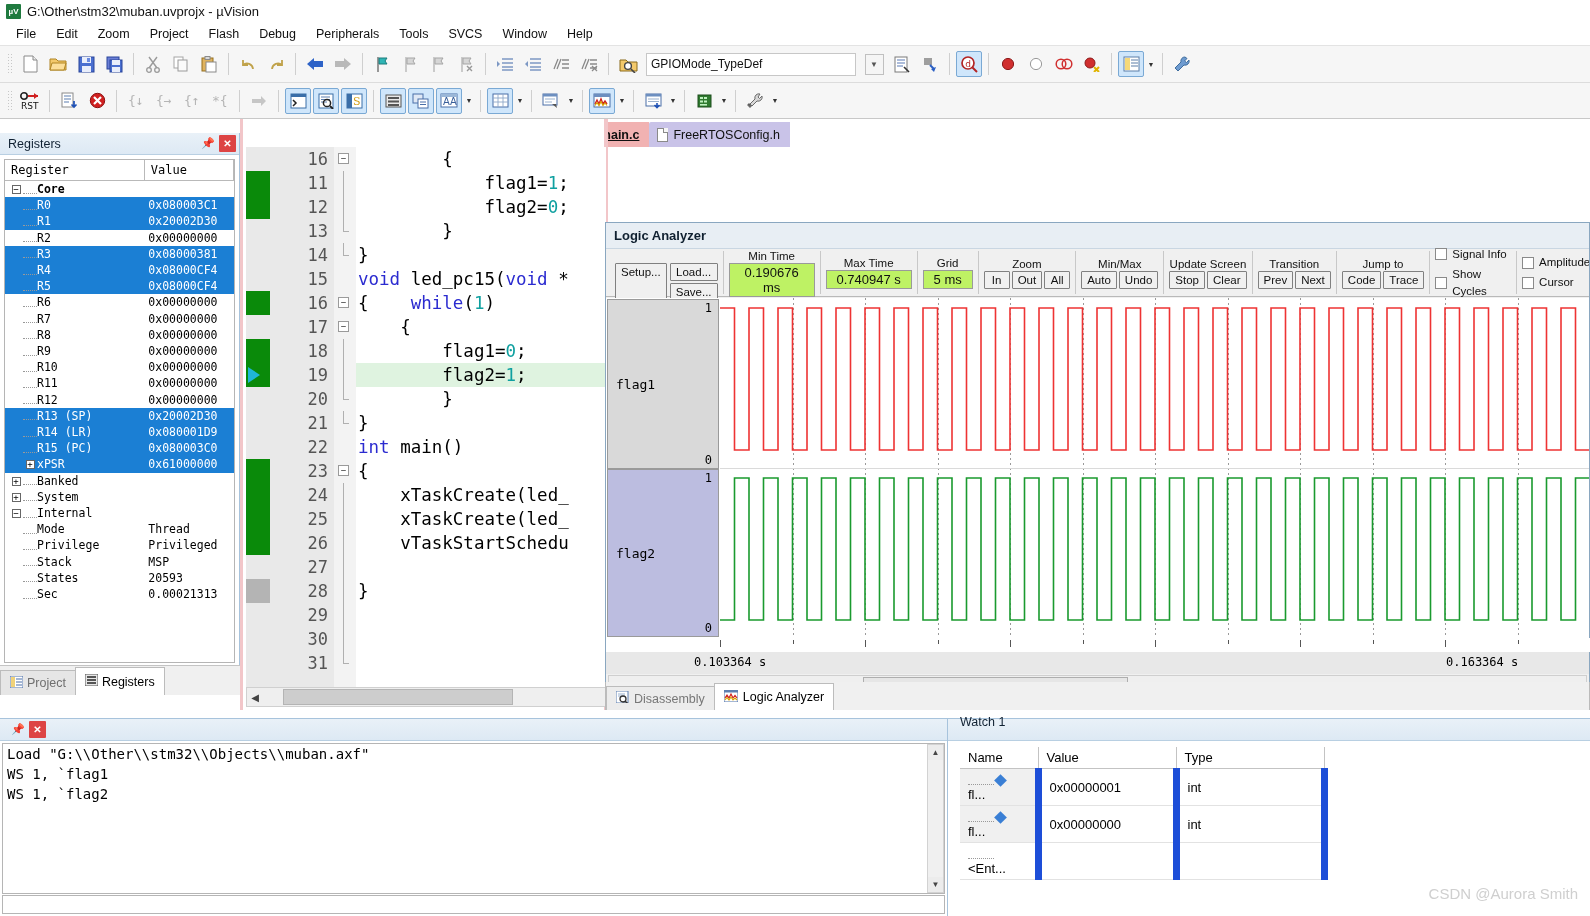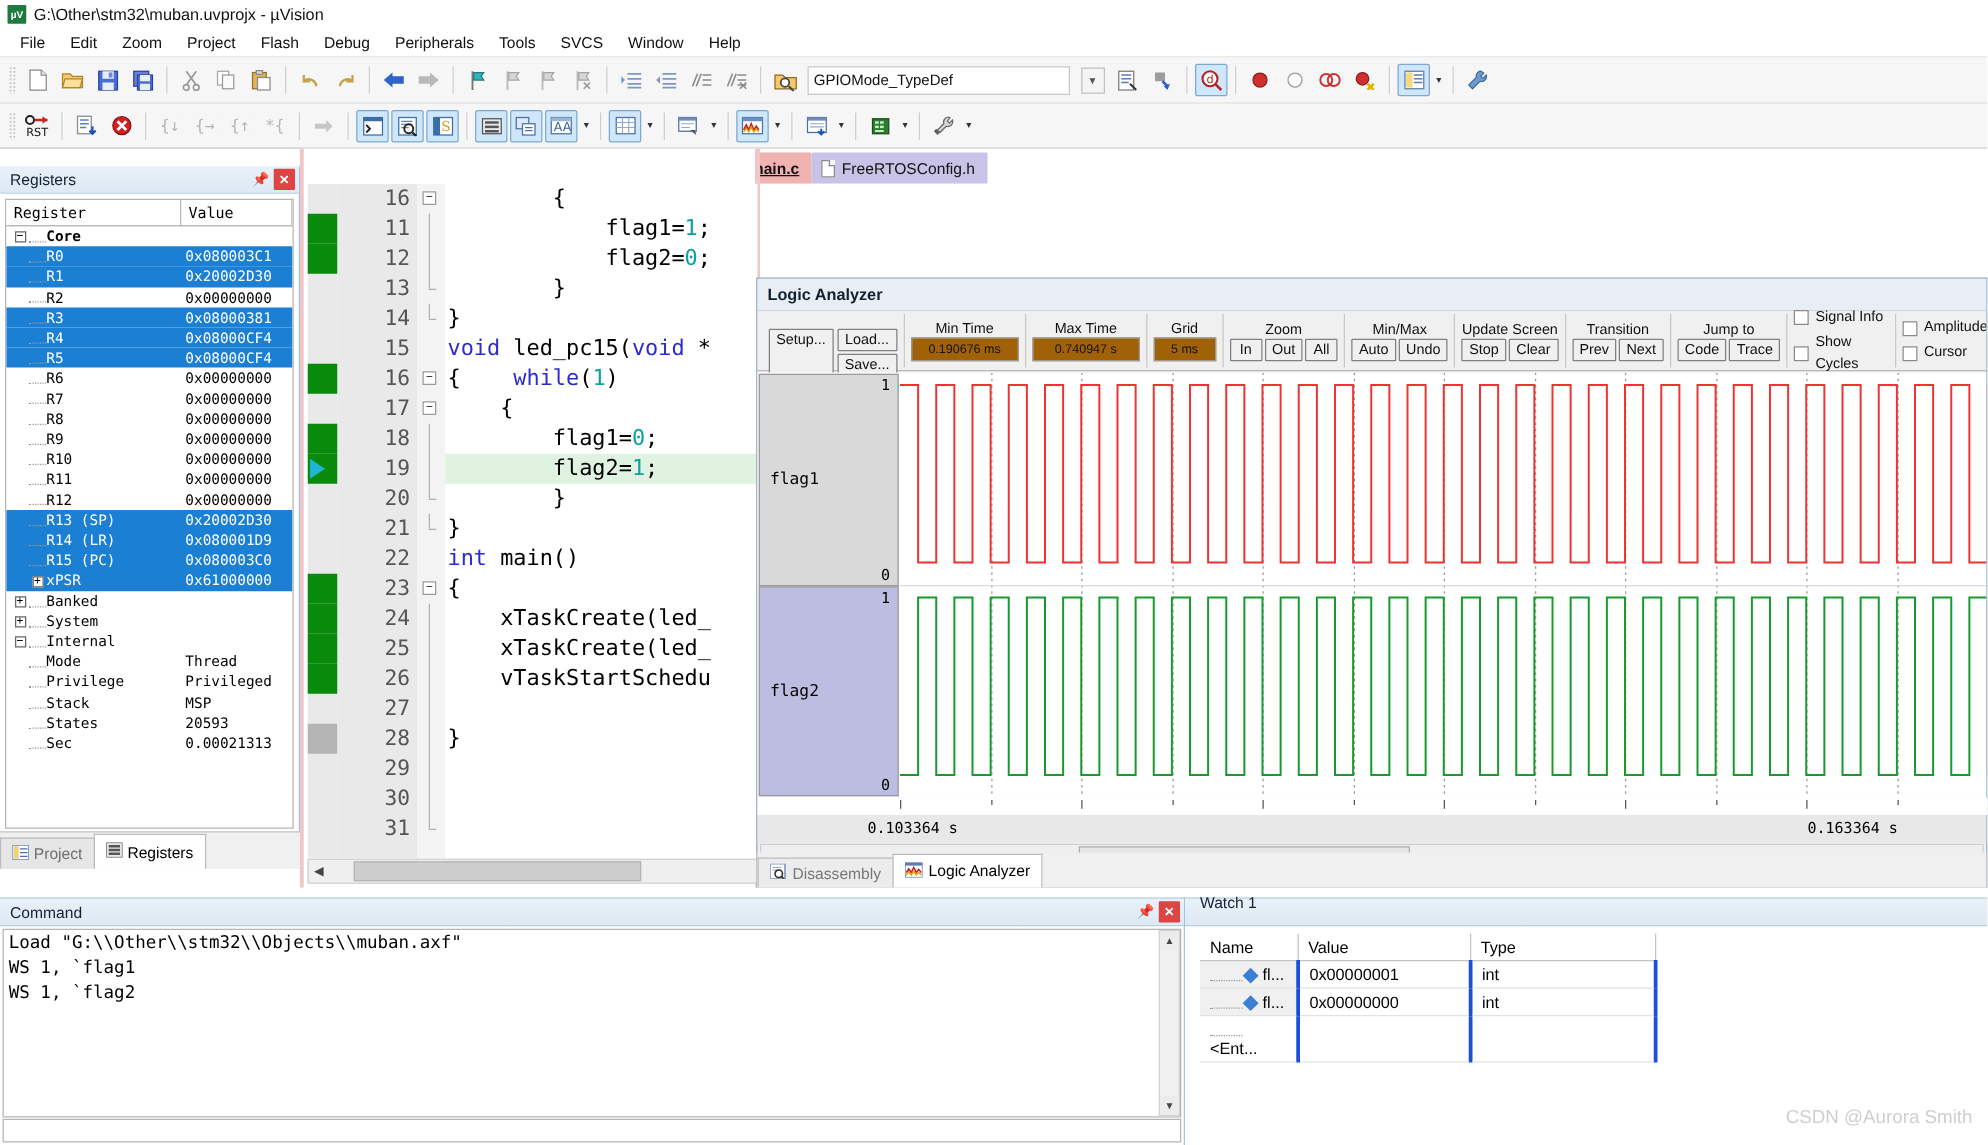--- a/index.html
+++ b/index.html
@@ -173,21 +173,21 @@
   .la-grp { display:flex; flex-direction:column; justify-content:center; padding:0 5px;
             border-right:1px solid #c8c8c8; }
   .la-grp:last-child { border-right:none; }
   .la-lbl { font-size:11.5px; color:#111; text-align:center; line-height:14px; }
   .la-row { display:flex; gap:2px; justify-content:center; }
   .la-btn {
     border:1px solid #808080; background:#f0f0f0; font-size:11.5px; color:#111;
     padding:1px 5px; min-width:26px; text-align:center; line-height:14px; border-radius:1px;
   }
   .la-fld {
-    border:1px solid #9a9a9a; background:#a16207; font-size:10px; color:#111;
+    border:1px solid #9a9a9a; background:#bef264; font-size:13px; color:#111;
     padding:1px 6px; text-align:center; line-height:15px; min-width:72px;
   }
   .la-chk { display:flex; align-items:center; gap:5px; font-size:11.5px; color:#111; line-height:17px; }
   .cbx { width:12px; height:12px; border:1px solid #8a8a8a; background:#fff; flex:none; }
 
   .la-plot { position:absolute; left:0; top:75px; right:0; height:340px; background:#fff; overflow:hidden; }
   .sig-label { position:absolute; left:1px; width:112px; border:1px solid #9a9a9a; }
   .sig-label .nm { position:absolute; left:8px; top:50%; transform:translateY(-50%);
                    font-family:"DejaVu Sans Mono","Liberation Mono",monospace; font-size:13px; color:#000; }
   .sig-label .hi { position:absolute; right:6px; top:1px; font-family:"DejaVu Sans Mono",monospace; font-size:12px; }
@@ -233,21 +233,21 @@
   .watchpanel {
     position:absolute; left:948px; top:718px; width:642px; height:198px;
     background:#fff; border-top:1px solid #a7c3dc;
   }
   .watch-caption { height:22px; background:linear-gradient(#e9f1f8,#dde9f4);
                    border-bottom:1px solid #b8cfe2; display:flex; align-items:center;
                    padding:0 3px 16px 12px; font-size:12.5px; color:#123; }
   table.watchtable { border-collapse:collapse; margin:6px 0 0 12px; font-size:13px; }
   table.watchtable th { font-weight:normal; text-align:left; padding:3px 8px; color:#000;
                         border-right:1px solid #c3c3c3; border-bottom:1px solid #c3c3c3; background:#fff; }
-  table.watchtable td { padding:3px 8px; color:#000; border-right:3px solid #1d4ed8;
+  table.watchtable td { padding:3px 8px; color:#000; border-right:7px solid #1d4ed8;
                         border-bottom:1px solid #e2e2e2; height:22px; }
   .w-name { background:#f0f0f0; }
   .diamond { display:inline-block; width:9px; height:9px; background:#3a7fd5;
              transform:rotate(45deg); margin-right:5px; vertical-align:middle; }
   .wdots { display:inline-block; width:26px; border-bottom:1px dotted #999; height:8px;
            vertical-align:middle; margin-right:2px;}
 
   
   .watermark { position:absolute; right:12px; bottom:14px; font-size:15px; color:#cfcfcf; }
 
@@ -1169,21 +1169,20 @@
             <path d="M1 8l2-3 2 3 2-4 2 4 2-2.5 2 2.5" fill="none" stroke="#d02020" stroke-width="1.2"></path>
             <path d="M1 10l2-2.5 2 2.5 2-3 2 3 2-2 2 2" fill="none" stroke="#d8a200" stroke-width="1.1"></path>
           </svg>
       </span>
       <span>Logic Analyzer</span>
     </div>
   </div>
 
   <div class="cmdpanel">
     <div class="cmd-caption">
-      <span style="flex:1">Command</span>
       <span class="pin-btn">📌</span>
       <span class="close-btn">✕</span>
     </div>
     <div class="cmd-body">
       <div class="cmd-line">Load "G:\\Other\\stm32\\Objects\\muban.axf"</div>
       <div class="cmd-line">WS 1, `flag1</div>
       <div class="cmd-line">WS 1, `flag2</div>
     </div>
     <div class="cmd-vscroll">
       <div class="cvs-btn">▲</div>

